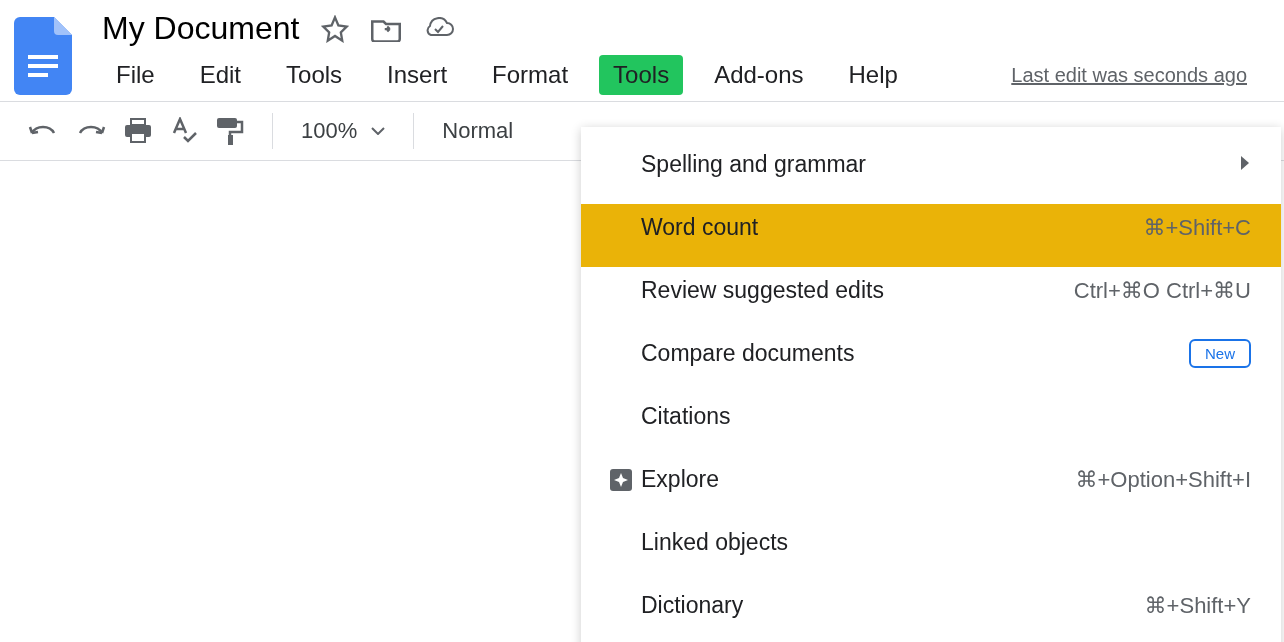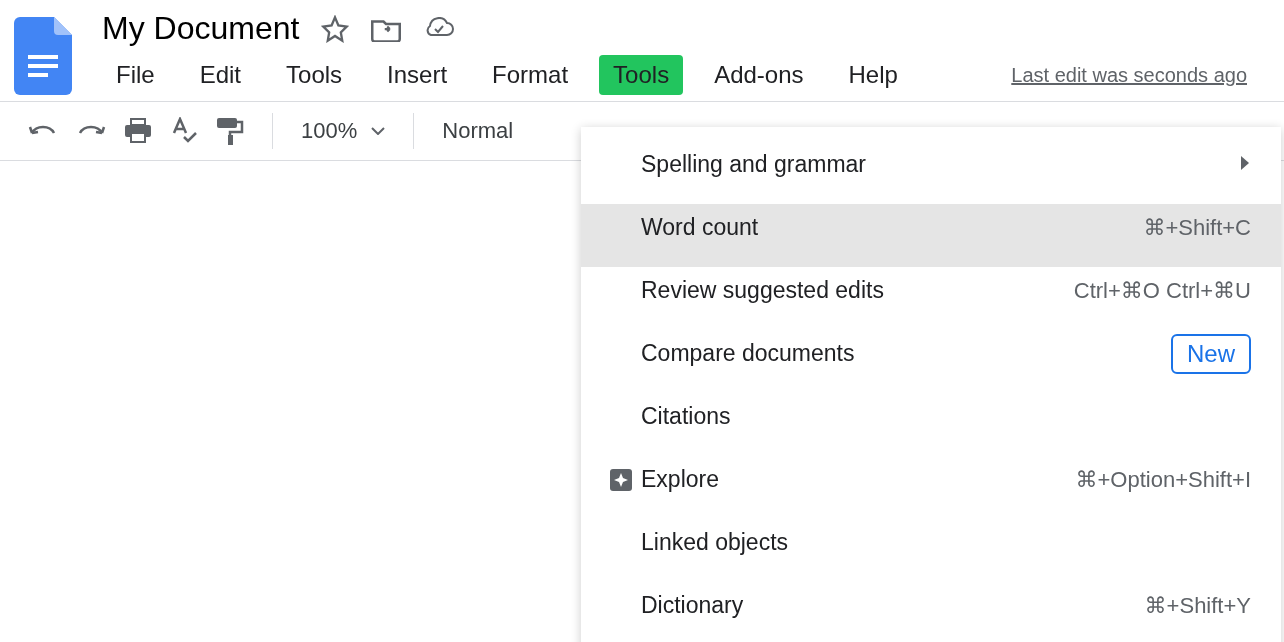--- a/index.html
+++ b/index.html
@@ -15,26 +15,26 @@
     .menu-item { font-size: 24px; color: #202124; padding: 6px 14px; border-radius: 4px; cursor: pointer; }
     .menu-item.active { background: #22c55e; }
     .last-edit { font-size: 20px; color: #5f6368; text-decoration: underline; margin-left: auto; padding-right: 10px; }
     .toolbar { display: flex; align-items: center; height: 60px; border-top: 1px solid #dadce0; border-bottom: 1px solid #dadce0; padding: 0 28px; gap: 18px; margin-top: 6px; }
     .tb-icon { color: #5f6368; display: flex; align-items: center; justify-content: center; cursor: pointer; }
     .tb-sep { width: 1px; height: 36px; background: #dadce0; margin: 0 10px; }
     .zoom { font-size: 22px; color: #3c4043; display: flex; align-items: center; gap: 14px; cursor: pointer; }
     .style-select { font-size: 22px; color: #3c4043; cursor: pointer; }
     .dropdown { position: absolute; left: 581px; top: 127px; width: 700px; background: #fff; box-shadow: 0 2px 10px rgba(0,0,0,0.2); padding: 14px 0; }
     .dd-item { display: flex; align-items: center; height: 63px; padding: 0 30px 16px 20px; cursor: pointer; }
-    .dd-item.hovered { background: #e5e5e5; }
+    .dd-item.hovered { background: #eab308; }
     .dd-icon-slot { width: 40px; display: flex; align-items: center; justify-content: center; }
     .dd-label { font-size: 23px; color: #202124; flex: 1; }
     .dd-shortcut { font-size: 22px; color: #5f6368; font-weight: 500; }
     .dd-arrow { color: #5f6368; }
-    .dd-badge { border: 2px solid #1a73e8; color: #1a73e8; font-size: 24px; font-weight: 500; padding: 4px 14px; border-radius: 6px; }
+    .dd-badge { border: 2px solid #1a73e8; color: #1a73e8; font-size: 15px; font-weight: 500; padding: 4px 14px; border-radius: 6px; }
     .cmd { font-family: -apple-system, sans-serif; text-align: right; }
   </style>
 </head>
 <body>
 
 <div class="header">
   <div class="docs-logo">
     <svg viewBox="0 0 58 78">
         <path fill="#4285F4" d="M6 0 h34 l18 18 v54 a6 6 0 0 1 -6 6 H6 a6 6 0 0 1 -6 -6 V6 a6 6 0 0 1 6 -6 z"></path>
         <path fill="#A1C2FA" d="M40 0 l18 18 h-14 a4 4 0 0 1 -4 -4 z"></path>

